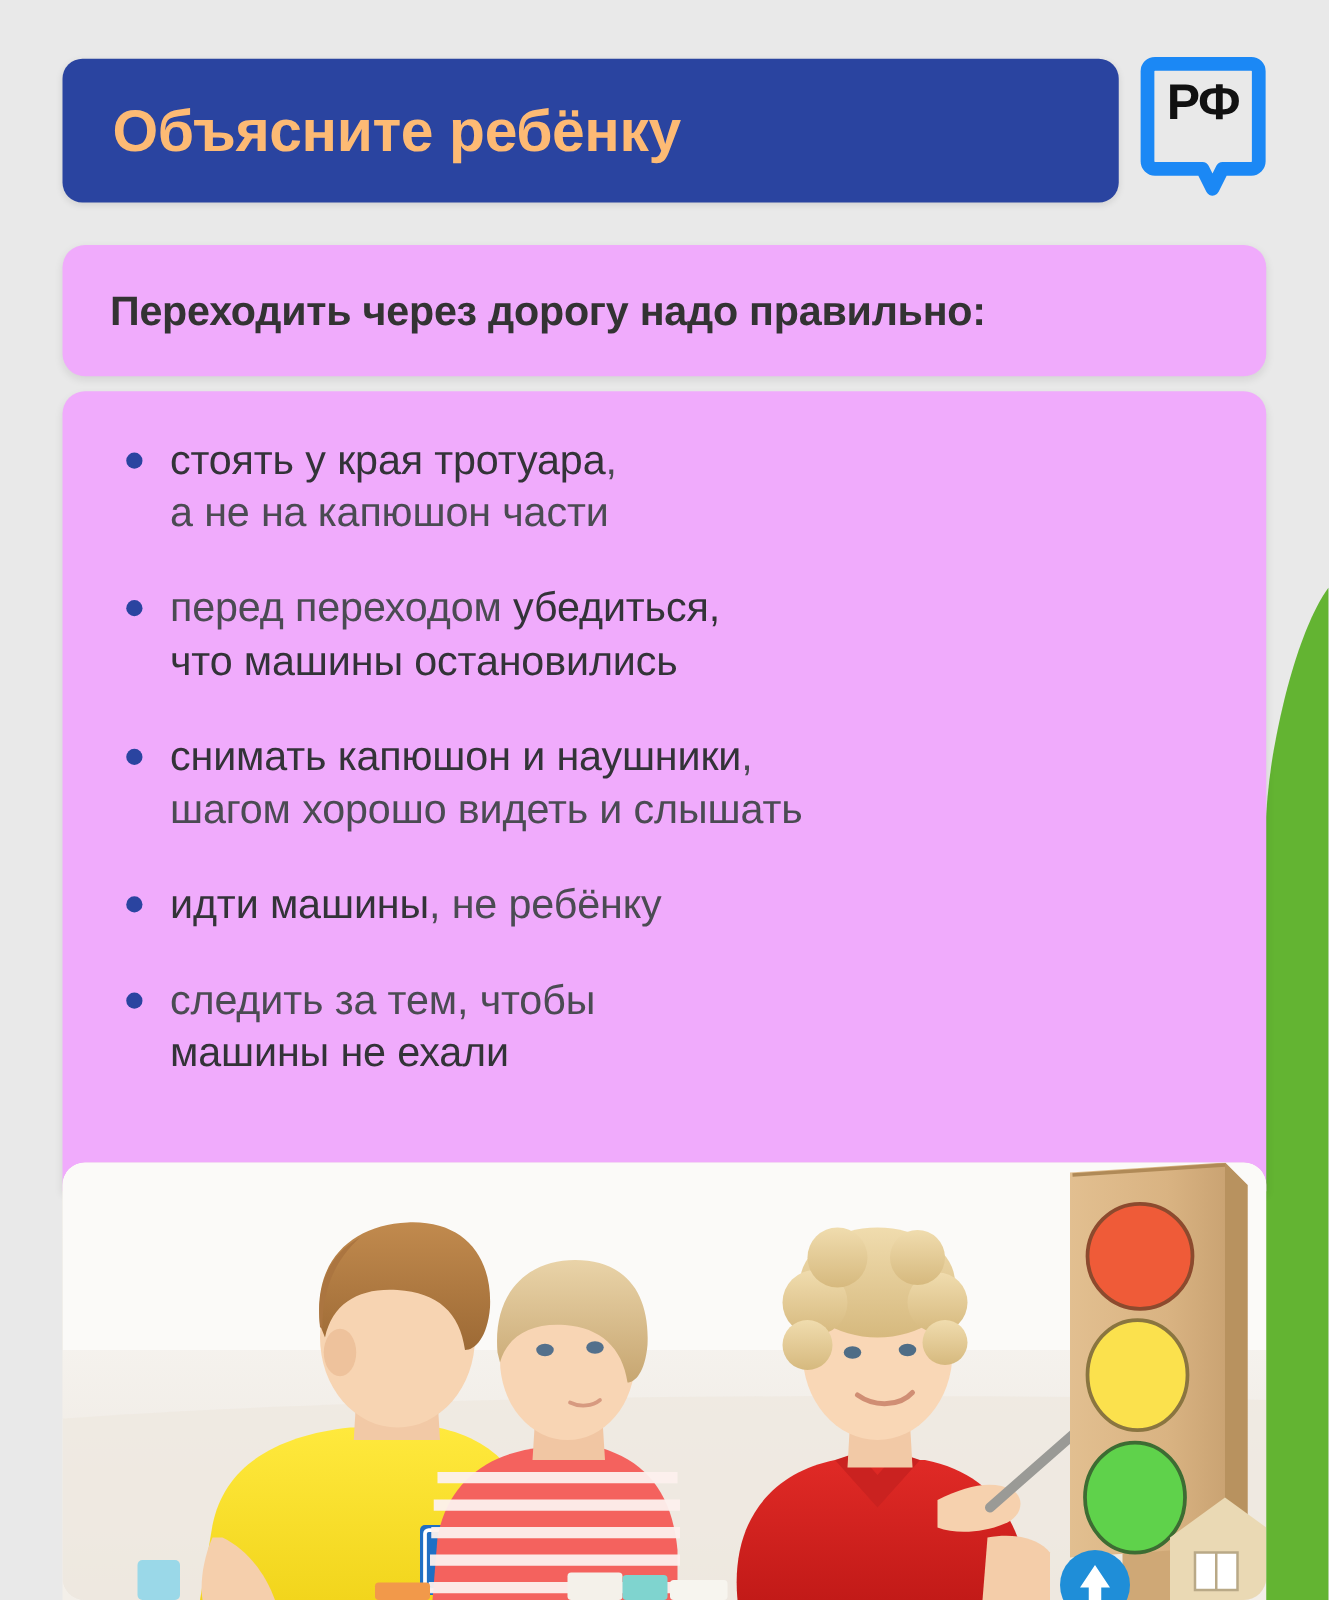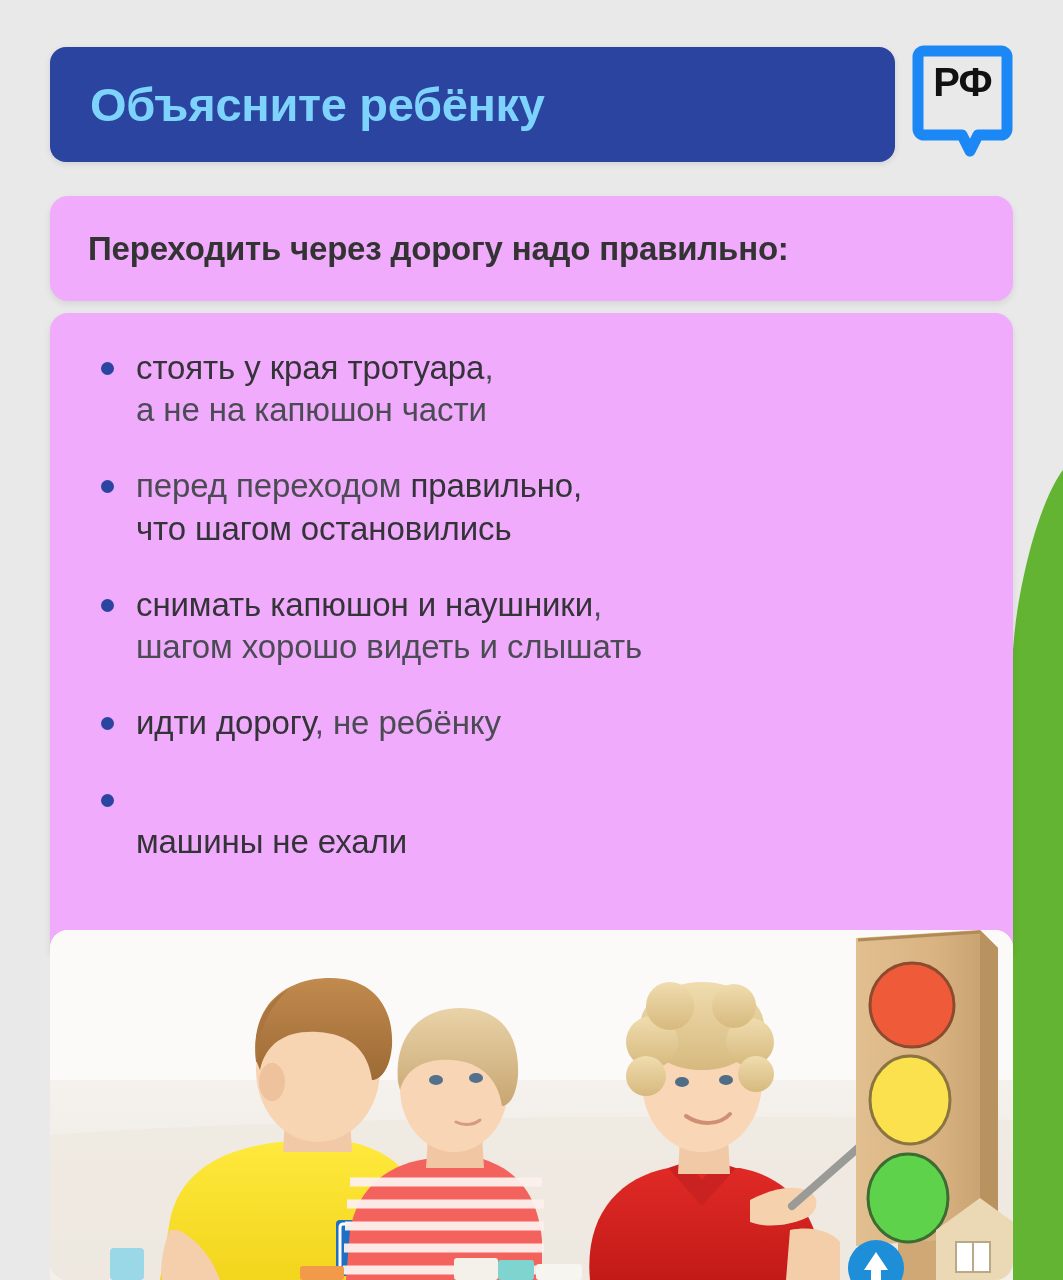--- a/index.html
+++ b/index.html
@@ -47,21 +47,21 @@
     width: 845px;
     height: 115px;
     background: #2a44a0;
     border-radius: 16px;
     display: flex;
     align-items: center;
     padding: 0 40px;
     box-shadow: 0 2px 6px rgba(0,0,0,0.10);
   }
   .header-title {
-    color: #7dd3fc;
+    color: #fdba74;
     font-size: 47px;
     font-weight: 700;
     letter-spacing: -0.3px;
     line-height: 1;
     white-space: nowrap;
   }
 
   
   .logo {
     position: absolute;
@@ -189,38 +189,38 @@
       <ul class="bullets">
 
         <li>
           <span class="dot"></span>
           <span class="b">стоять у края тротуара</span><span class="n">,</span><br>
           <span class="n">а не на капюшон части</span>
         </li>
 
         <li>
           <span class="dot"></span>
-          <span class="n">перед переходом </span><span class="b">правильно,</span><br>
-          <span class="b">что шагом остановились</span>
+          <span class="n">перед переходом </span><span class="b">убедиться,</span><br>
+          <span class="b">что машины остановились</span>
         </li>
 
         <li>
           <span class="dot"></span>
           <span class="b">снимать капюшон и наушники</span><span class="n">,</span><br>
           <span class="n">шагом хорошо видеть и слышать</span>
         </li>
 
         <li>
           <span class="dot"></span>
-          <span class="b">идти дорогу</span><span class="n">, </span><span class="n">не ребёнку</span>
-        </li>
-
-        <li>
-          <span class="dot"></span>
-          <br>
+          <span class="b">идти машины</span><span class="n">, </span><span class="n">не ребёнку</span>
+        </li>
+
+        <li>
+          <span class="dot"></span>
+          <span class="n">следить за тем, чтобы</span><br>
           <span class="b">машины не ехали</span>
         </li>
 
       </ul>
     </div>
 
     <div class="photo">
       <svg width="963" height="350" viewBox="0 0 963 350" xmlns="http://www.w3.org/2000/svg">
         <defs>
           <linearGradient id="wall" x1="0" y1="0" x2="0" y2="1">

